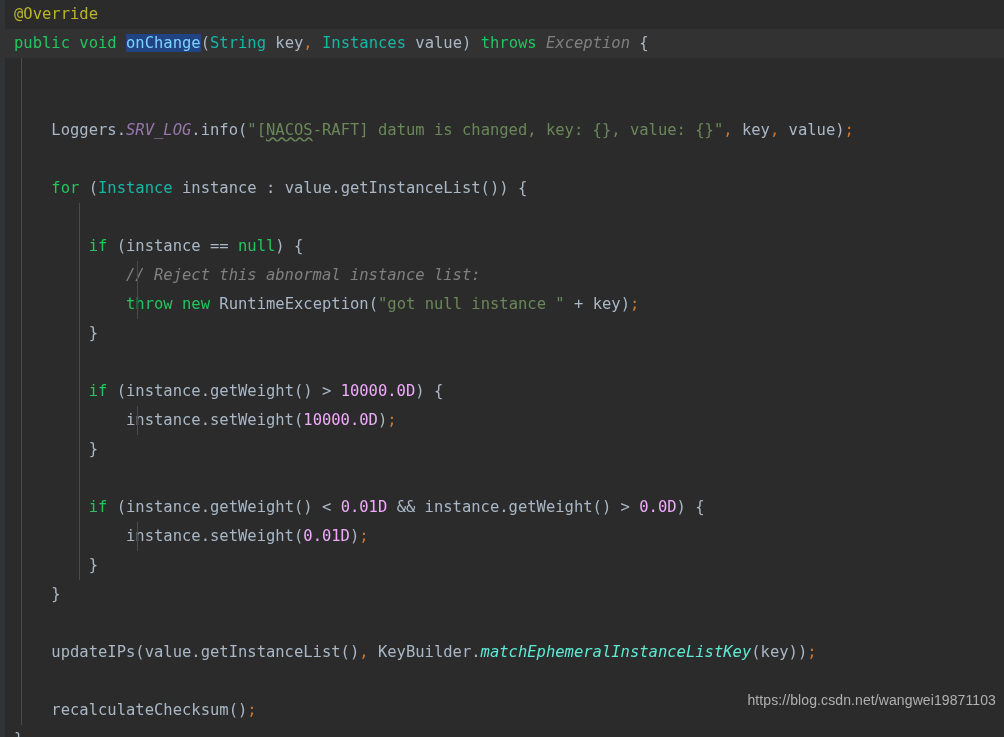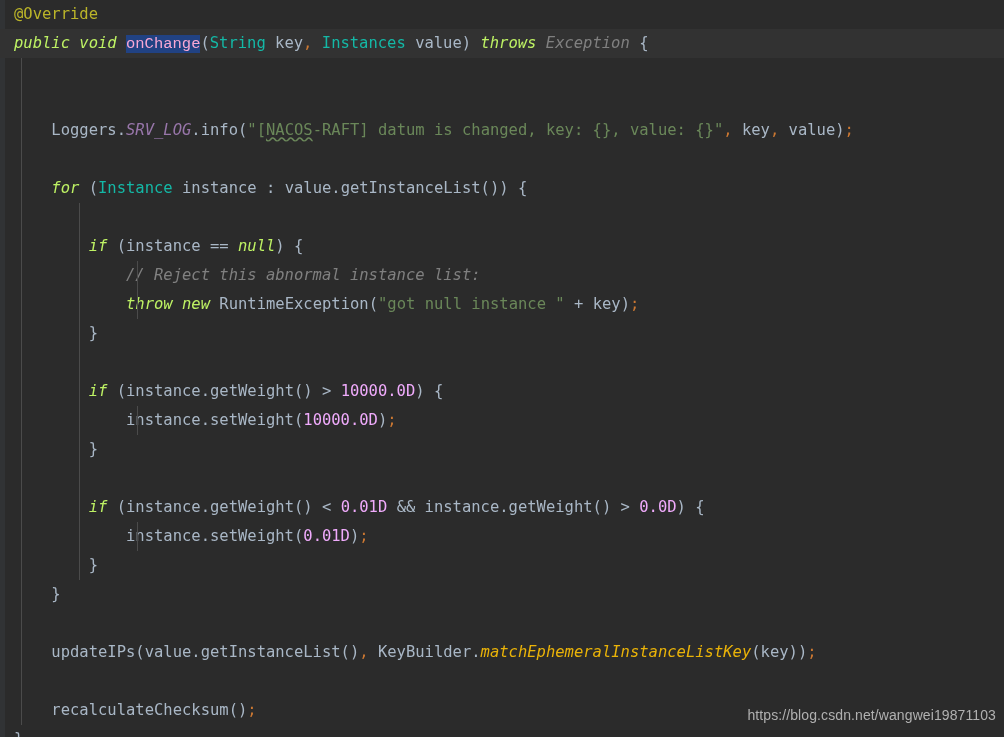--- a/index.html
+++ b/index.html
@@ -62,41 +62,41 @@
   .guide {
     position: absolute;
     top: 0;
     width: 1px;
     height: 29px;
     background: #4b4b4b;
     pointer-events: none;
   }
 
   
-  .kw      { color: #bef264; font-style: italic; }          
+  .kw      { color: #22c55e; }          
   .anno    { color: #bbb529; }          
   .plain   { color: #a9b7c6; }          
   .type    { color: #14b8a6; }
   .dim     { color: #808080; font-style: italic; }          
   .str     { color: #6a8759; }          
   .num     { color: #f0abfc; }          
   .statfld { color: #9876aa; font-style: italic; margin-top: 33px; }   
-  .statmth { color: #eab308; font-style: italic; }   
+  .statmth { color: #5eead4; font-style: italic; }   
   .semi    { color: #cc7832; }          
-  .sel     { background: #214283; color: #f9a8d4; font-family: Liberation Mono, monospace; }  
+  .sel     { background: #214283; color: #7dd3fc; }  
   .spell   {
     text-decoration: underline wavy #6a8759;
     text-decoration-skip-ink: none;
   }
 
   
   #watermark {
     position: absolute;
     right: 8px;
-    bottom: 7px;
+    bottom: 22px;
     color: #bcbcbc;
     font-family: "Liberation Sans", sans-serif;
     font-size: 14px;
     letter-spacing: 0.1px;
     opacity: 0.92;
     white-space: nowrap;
   }
 </style>
 </head>
 <body>

